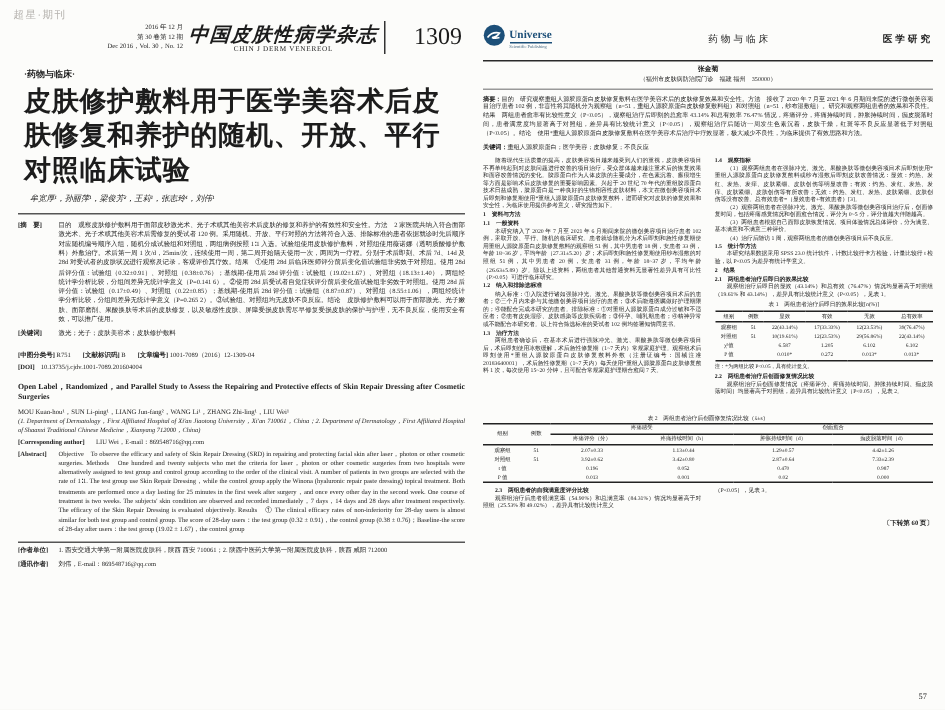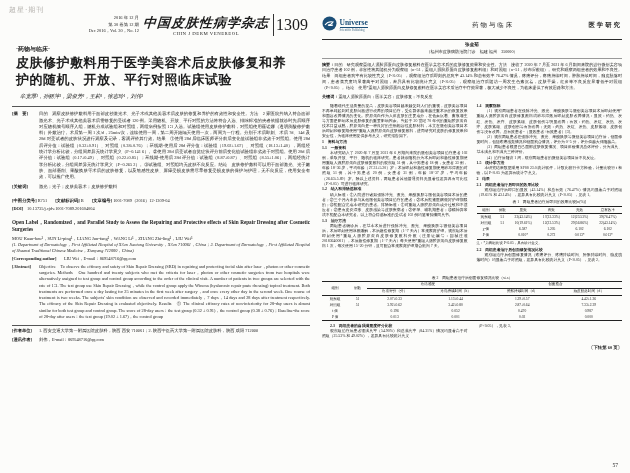--- a/index.html
+++ b/index.html
@@ -7,25 +7,25 @@
   .canvas{position:relative;width:630px;height:473px;background:#fcfcfa;overflow:hidden;}
   .watermark{position:absolute;left:9px;top:5px;font-size:7px;color:#b5b2ae;letter-spacing:1px;font-family:"Liberation Sans",sans-serif;}
 
   
   .page-left{position:absolute;left:12px;top:14px;width:298px;height:445px;overflow:hidden;}
   .lp-head{display:flex;justify-content:flex-end;align-items:center;gap:4px;margin-right:2px;}
   .date-block{font-size:4.4px;line-height:1.55;text-align:right;color:#222;}
   .journal-block{text-align:center;}
   .journal-cn{font-size:13px;font-weight:bold;font-style:italic;letter-spacing:1px;transform:skewX(-4deg);}
   .journal-en{font-size:4.8px;letter-spacing:.5px;margin-top:-1px;}
-  .pn-wrap{display:flex;align-items:stretch;gap:2px;height:22px;}
+  .pn-wrap{display:flex;align-items:stretch;gap:19px;height:22px;}
   .vline{width:1px;background:#333;}
   .big-no{font-size:16px;align-self:center;}
   .col-label{font-size:6px;font-weight:bold;margin:9px 0 2px 4px;}
-  .lp-title{font-size:13px;font-weight:bold;line-height:1.28;margin:1px 0 4px 4px;letter-spacing:.5px;font-family:Liberation Mono, monospace;width:280px;}
+  .lp-title{font-size:18px;font-weight:bold;line-height:1.28;margin:1px 0 4px 4px;letter-spacing:.5px;font-family:Liberation Serif, serif;width:280px;}
   .lp-authors{font-size:5.4px;font-style:italic;margin:2px 0 6px 8px;}
   .rule{border-top:1px solid #555;}
   .lab-row{display:flex;font-size:4.35px;line-height:1.45;margin-top:4px;}
   .lab{flex:0 0 27px;font-weight:bold;white-space:nowrap;}
   .lab-text{flex:1;text-align:justify;}
   .kw-row{margin-top:3px;margin-bottom:8px;}
   .meta-row{display:flex;gap:8px;font-size:4.35px;margin-top:6px;flex-wrap:nowrap;}
   .meta-pair b{font-weight:bold;}
   .doi-row{display:flex;gap:4px;font-size:4.35px;margin-top:3px;}
   .en-title{font-size:5.2px;font-weight:bold;line-height:1.4;margin-top:8px;text-align:justify;}

